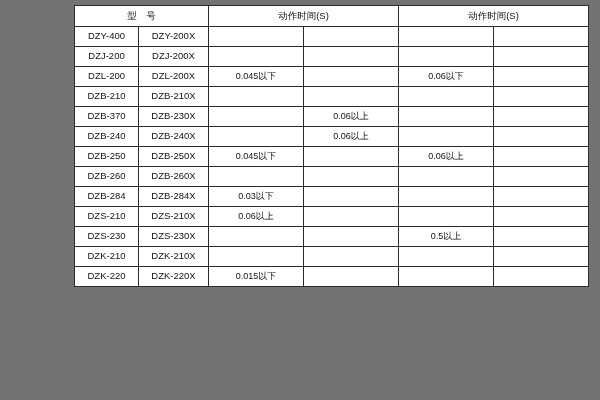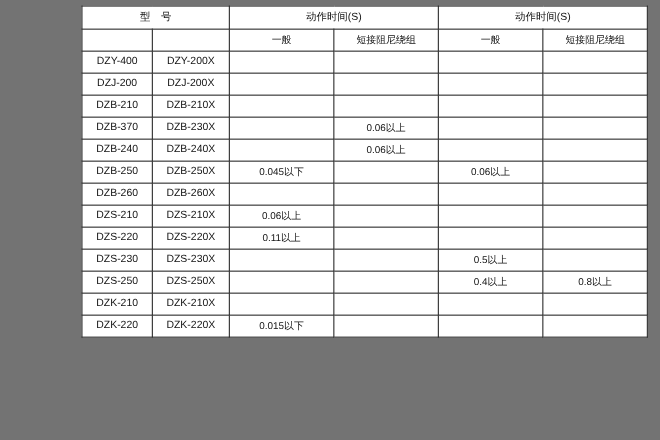--- a/index.html
+++ b/index.html
@@ -71,44 +71,44 @@
       <col class="col-v">
       <col class="col-v">
       <col class="col-v">
     </colgroup>
     <thead>
       <tr>
         <th class="grp" colspan="2">型　号</th>
         <th class="grp" colspan="2">动作时间(S)</th>
         <th class="grp" colspan="2">动作时间(S)</th>
       </tr>
-      <tr>
-        <th></th>
-        <th></th>
-        <th>一般</th>
-        <th>短接阻尼绕组</th>
-        <th>一般</th>
-        <th>短接阻尼绕组</th>
-      </tr>
     </thead>
     <tbody>
       <tr>
         <td class="model">DZY-400</td>
         <td class="model">DZY-200X</td>
         <td class="val blank"></td>
         <td class="val blank"></td>
         <td class="val blank"></td>
         <td class="val blank"></td>
       </tr>
       <tr>
         <td class="model">DZJ-200</td>
         <td class="model">DZJ-200X</td>
         <td class="val blank"></td>
         <td class="val blank"></td>
         <td class="val blank"></td>
+        <td class="val blank"></td>
+      </tr>
+      <tr>
+        <td class="model">DZL-200</td>
+        <td class="model">DZL-200X</td>
+        <td class="val">0.045以下</td>
+        <td class="val blank"></td>
+        <td class="val">0.06以下</td>
         <td class="val blank"></td>
       </tr>
       <tr>
         <td class="model">DZB-210</td>
         <td class="model">DZB-210X</td>
         <td class="val blank"></td>
         <td class="val blank"></td>
         <td class="val blank"></td>
         <td class="val blank"></td>
       </tr>
@@ -138,50 +138,42 @@
       </tr>
       <tr>
         <td class="model">DZB-260</td>
         <td class="model">DZB-260X</td>
         <td class="val blank"></td>
         <td class="val blank"></td>
         <td class="val blank"></td>
         <td class="val blank"></td>
       </tr>
       <tr>
-        <td class="model">DZS-210</td>
-        <td class="model">DZS-210X</td>
-        <td class="val">0.06以上</td>
+        <td class="model">DZB-284</td>
+        <td class="model">DZB-284X</td>
+        <td class="val">0.03以下</td>
         <td class="val blank"></td>
         <td class="val blank"></td>
         <td class="val blank"></td>
       </tr>
       <tr>
-        <td class="model">DZS-220</td>
-        <td class="model">DZS-220X</td>
-        <td class="val">0.11以上</td>
+        <td class="model">DZS-210</td>
+        <td class="model">DZS-210X</td>
+        <td class="val">0.06以上</td>
         <td class="val blank"></td>
         <td class="val blank"></td>
         <td class="val blank"></td>
       </tr>
       <tr>
         <td class="model">DZS-230</td>
         <td class="model">DZS-230X</td>
         <td class="val blank"></td>
         <td class="val blank"></td>
         <td class="val">0.5以上</td>
         <td class="val blank"></td>
-      </tr>
-      <tr>
-        <td class="model">DZS-250</td>
-        <td class="model">DZS-250X</td>
-        <td class="val blank"></td>
-        <td class="val blank"></td>
-        <td class="val">0.4以上</td>
-        <td class="val">0.8以上</td>
       </tr>
       <tr>
         <td class="model">DZK-210</td>
         <td class="model">DZK-210X</td>
         <td class="val blank"></td>
         <td class="val blank"></td>
         <td class="val blank"></td>
         <td class="val blank"></td>
       </tr>
       <tr>

